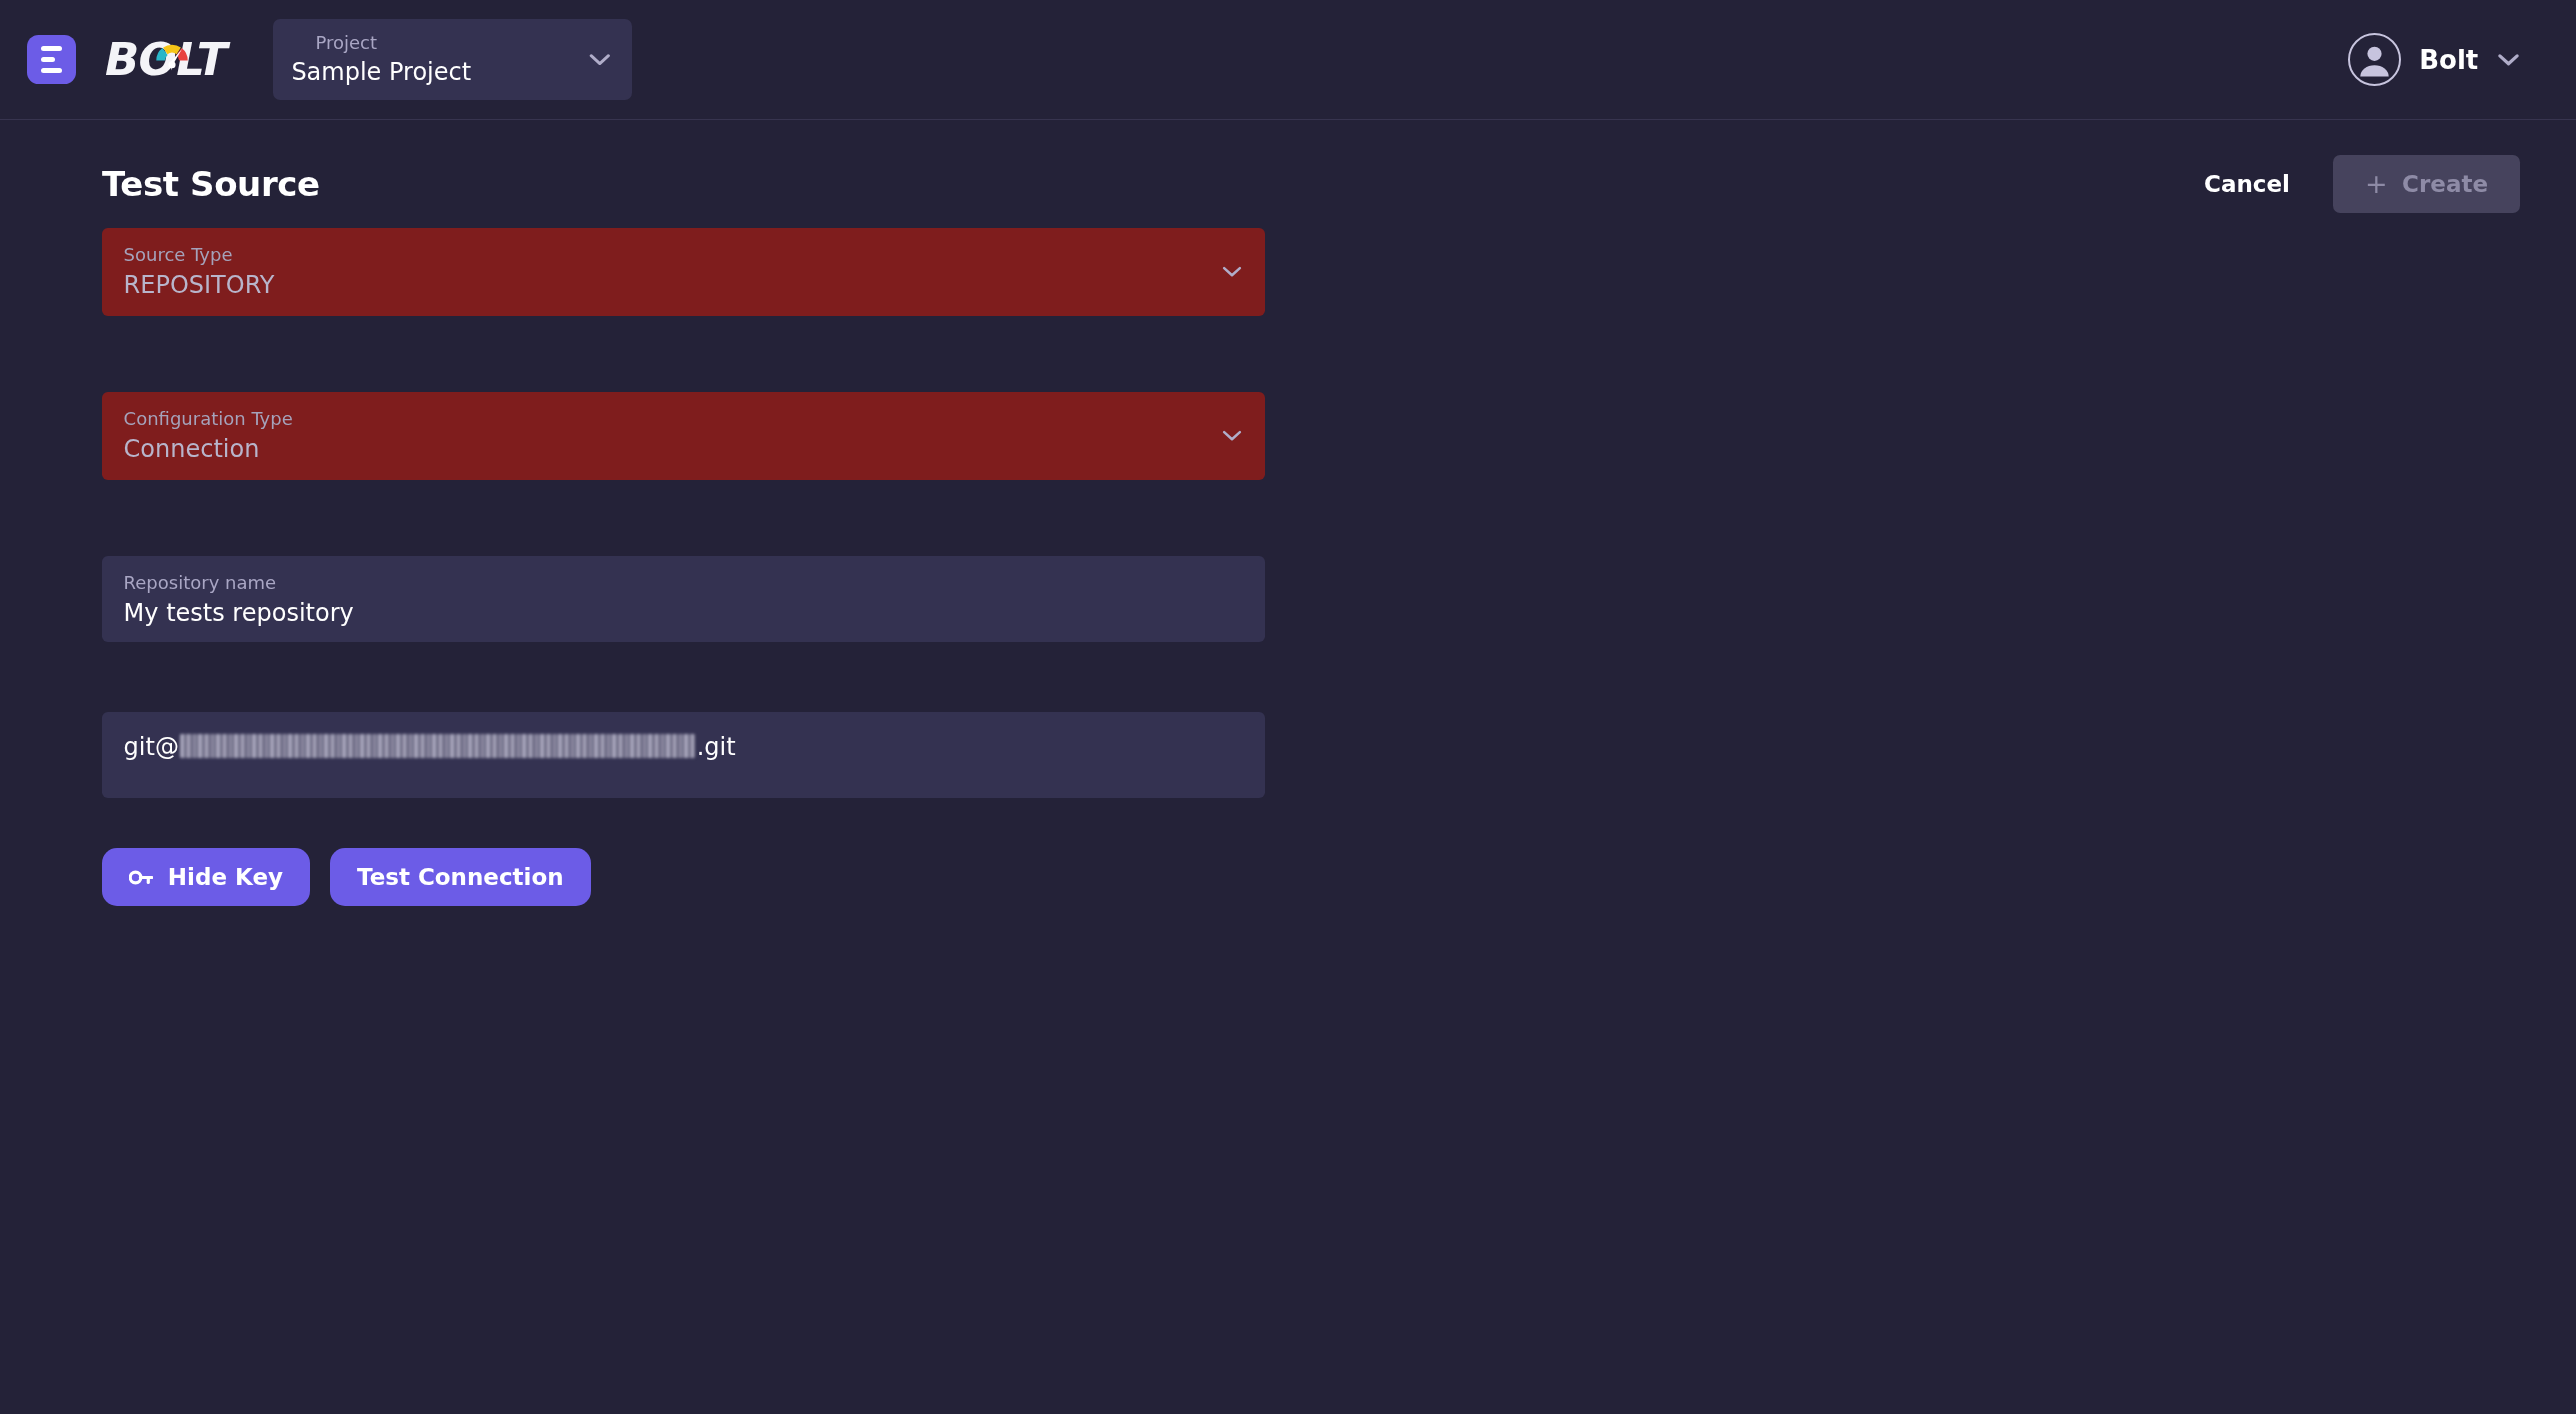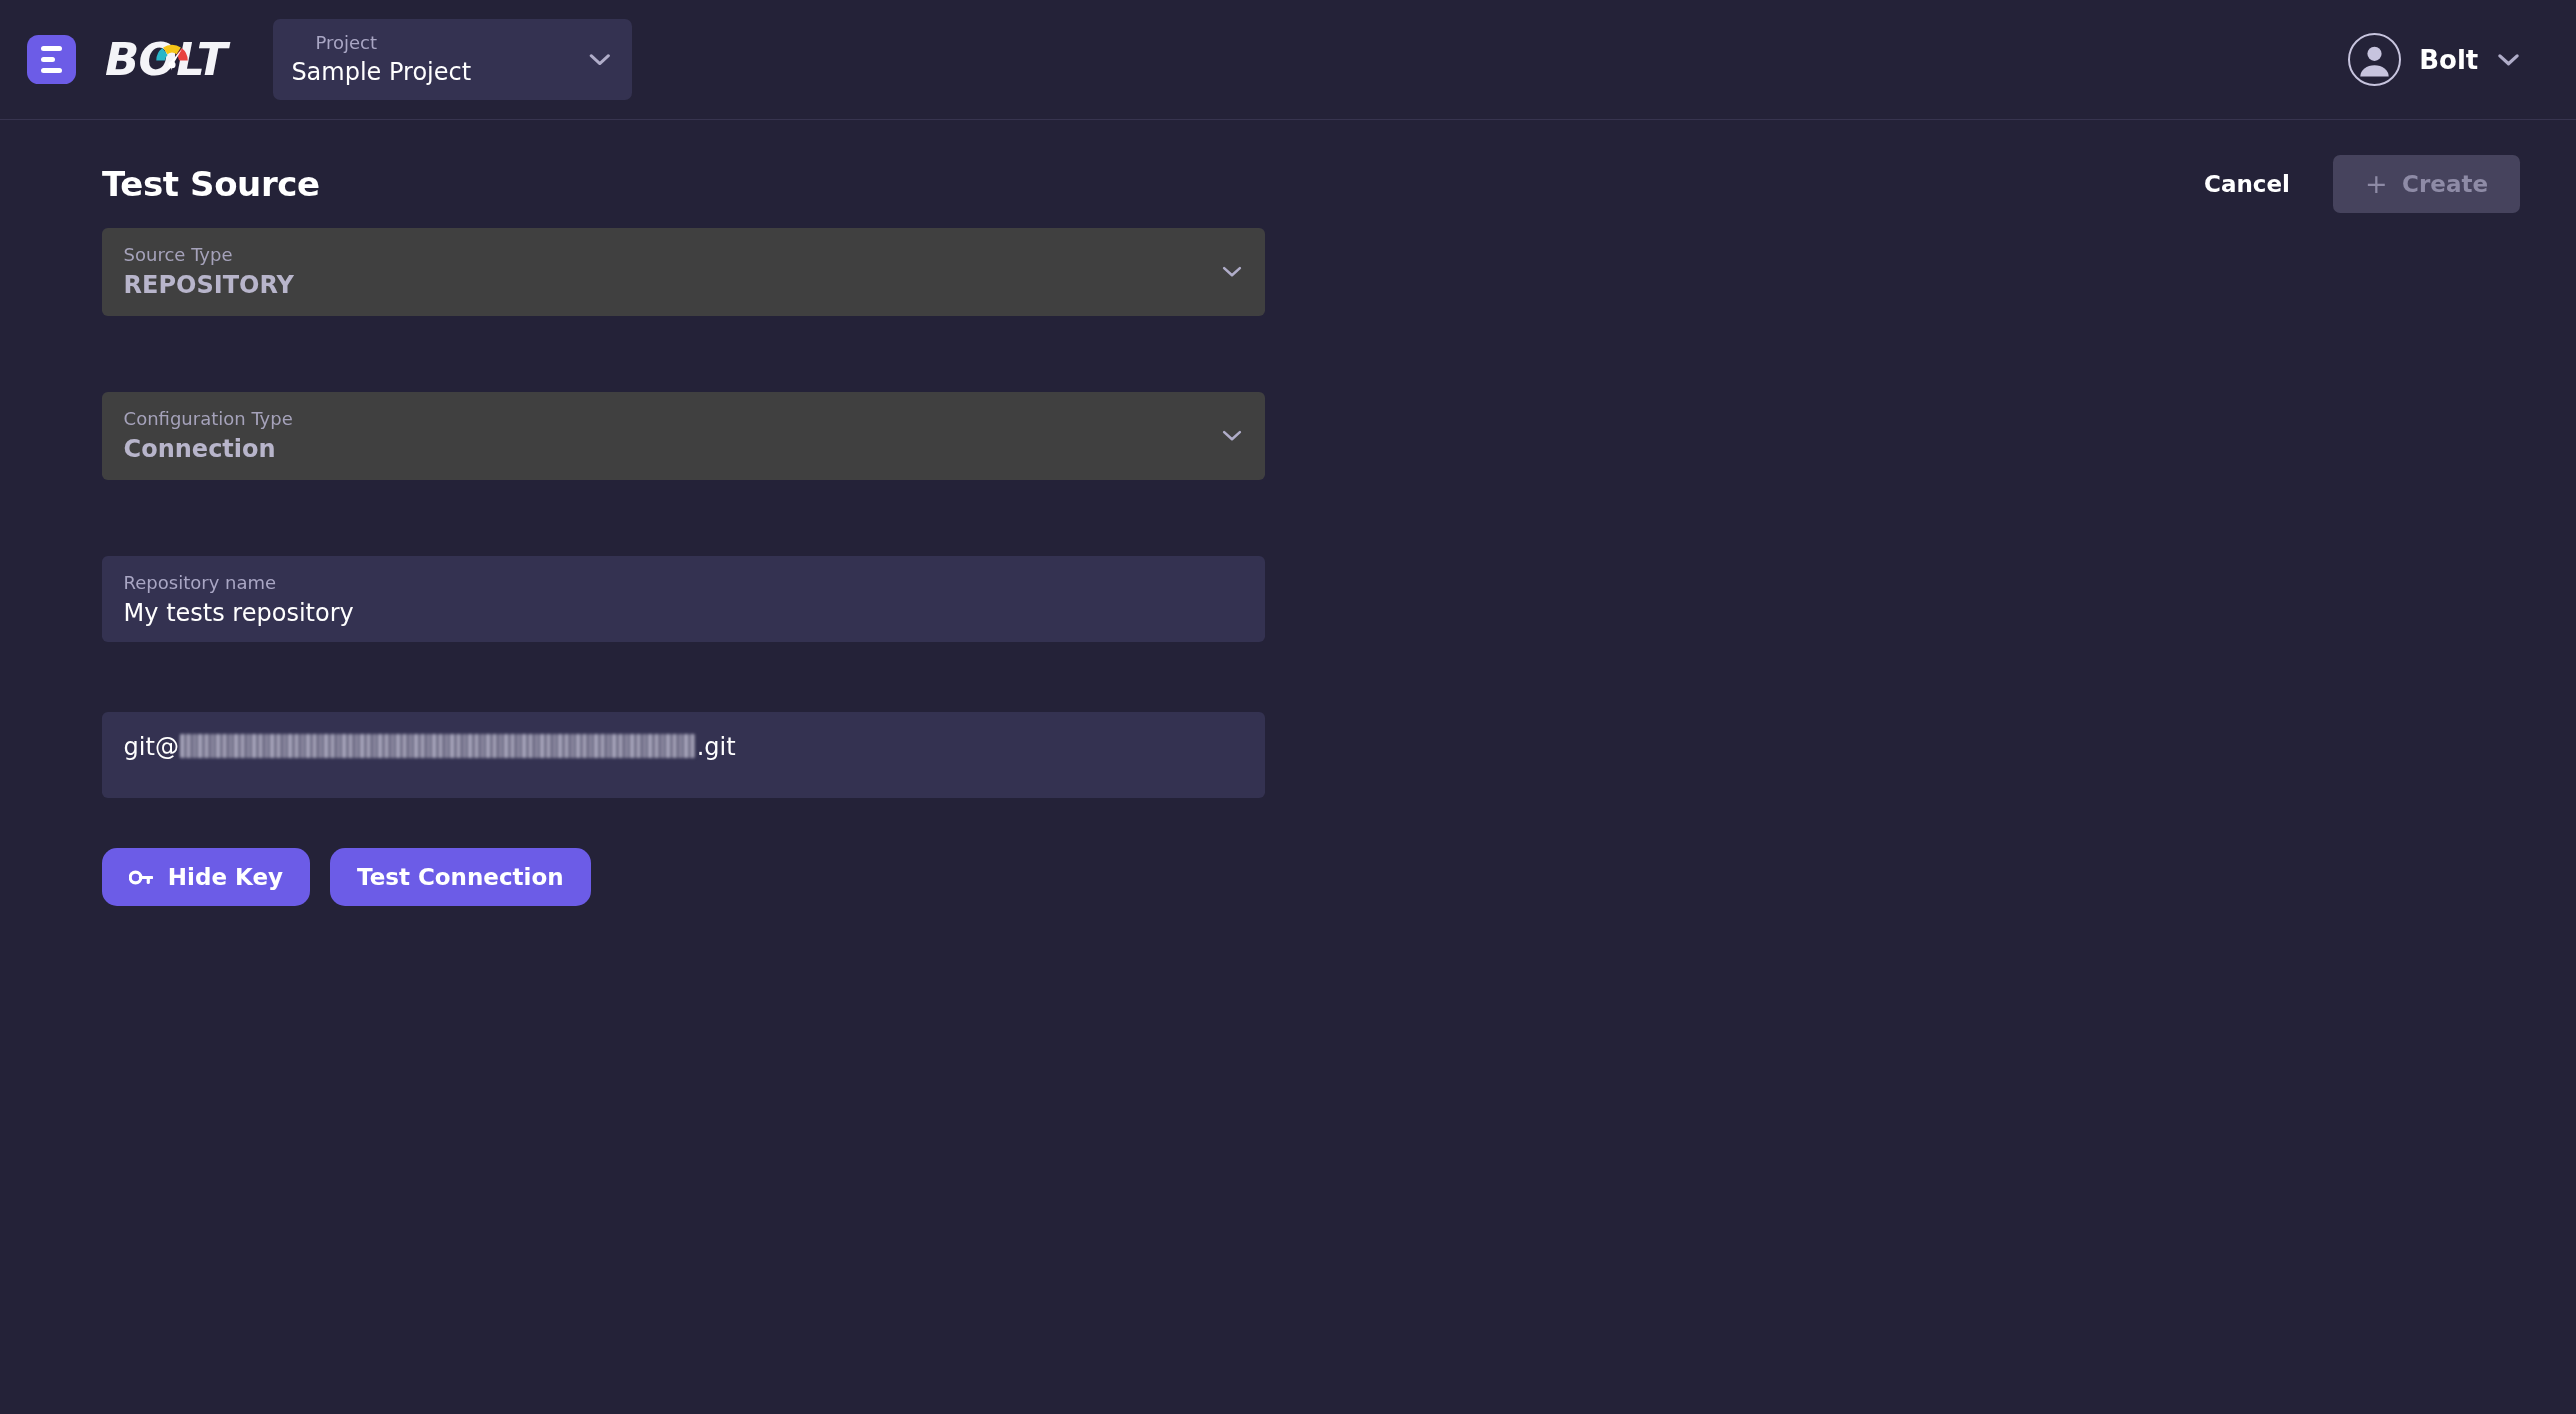--- a/index.html
+++ b/index.html
@@ -194,39 +194,39 @@
     padding: 0 0 0 102px;
     width: 1265px;
   }
   .field {
     width: 1163px;
     border-radius: 5.8px;
     position: relative;
     padding: 16px 21.6px 0 21.6px;
   }
 
-  .field.disabled { background: #404040; }
+  .field.disabled { background: #7f1d1d; }
   .field.enabled  { background: #343251; }
 
   .field-label {
     font-size: 18px;
     color: #a9a6c4;
     font-family: "DejaVu Sans", sans-serif;
     line-height: 1.25;
   }
   .field.disabled .field-label { color: #a5a2ba; }
 
   .field-value {
     font-size: 24px;
     color: #ffffff;
     font-family: "DejaVu Sans", sans-serif;
     line-height: 1.35;
     margin-top: 2.9px;
   }
-  .field.disabled .field-value { color: #b8b5cb; font-weight: bold; }
+  .field.disabled .field-value { color: #b8b5cb; }
 
   .field-chevron {
     position: absolute;
     right: 23px;
     top: 50%;
     transform: translateY(-50%);
   }
 
   .select-field { height: 88px; }
   .text-field   { height: 86px; }

